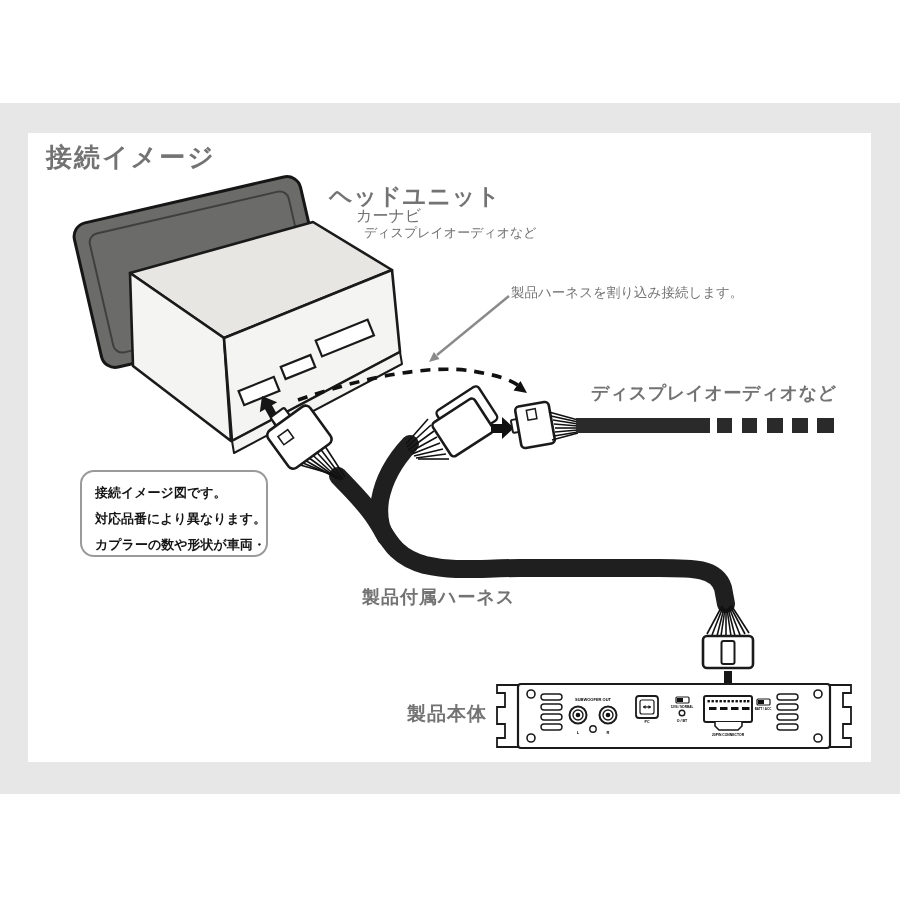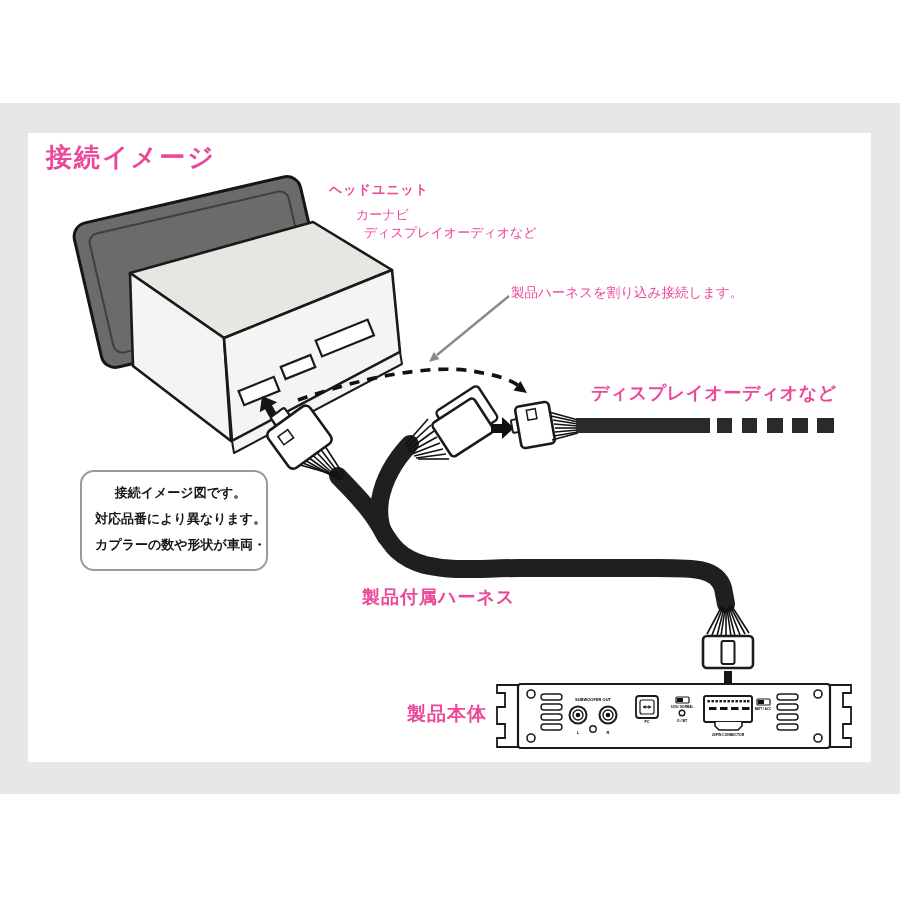--- a/index.html
+++ b/index.html
@@ -3,33 +3,33 @@
 <meta charset="utf-8">
 <style>
   html,body{margin:0;padding:0;}
   body{
     width:900px;height:900px;position:relative;background:#ffffff;
     font-family:"Liberation Sans","DejaVu Sans",sans-serif;color:#111;
     overflow:hidden;
   }
   .band{position:absolute;left:0;top:103px;width:900px;height:691px;background:#e7e7e7;}
   .panel{position:absolute;left:28px;top:133px;width:843px;height:629px;background:#ffffff;}
-  .txt{position:absolute;white-space:nowrap;color:#ec4899;}
+  .txt{position:absolute;white-space:nowrap;color:#737373;}
   .title{left:46px;top:140px;font-size:26px;font-weight:700;letter-spacing:2px;}
-  .hu-label{left:329px;top:181px;font-size:13px;font-weight:700;letter-spacing:1px;}
-  .hu-sub1{left:356px;top:206px;font-size:13px;}
+  .hu-label{left:329px;top:181px;font-size:23px;font-weight:700;letter-spacing:1px;}
+  .hu-sub1{left:356px;top:206px;font-size:16px;}
   .hu-sub2{left:364px;top:224px;font-size:13px;}
   .note{left:511px;top:283px;font-size:13.5px;line-height:19px;}
   .veh-label{left:591px;top:381px;font-size:18px;font-weight:700;letter-spacing:0.5px;}
   .ph-label{left:362px;top:585px;font-size:18px;font-weight:700;letter-spacing:1px;}
   .pb-label{left:407px;top:701px;font-size:19px;font-weight:700;letter-spacing:1px;}
   .notebox{
-    position:absolute;left:80px;top:470px;width:188px;height:101px;box-sizing:border-box;
+    position:absolute;left:80px;top:470px;width:188px;height:87px;box-sizing:border-box;
     border:2.5px solid #9a9a9a;border-radius:14px;background:#fff;
-    padding:8px 0 0 13px;font-size:13px;font-weight:700;line-height:26px;color:#151515;text-align:center;
+    padding:8px 0 0 13px;font-size:13px;font-weight:700;line-height:26px;color:#151515;
   }
   .notebox div{white-space:nowrap;}
   svg{position:absolute;left:0;top:0;}
 </style>
 </head>
 <body>
 
 <div class="band"></div>
 <div class="panel"></div>
 

